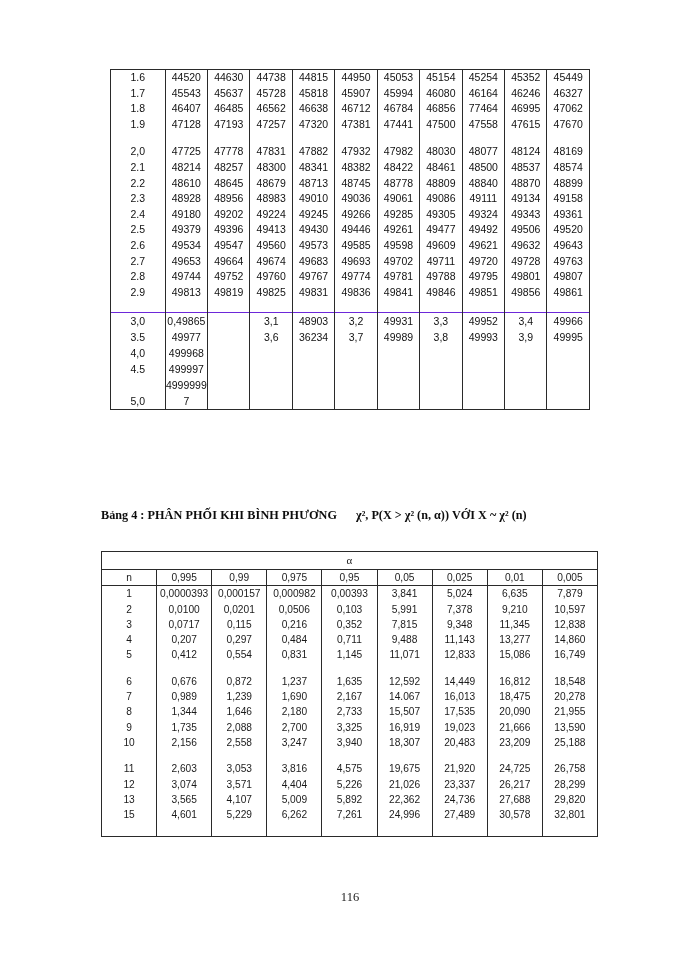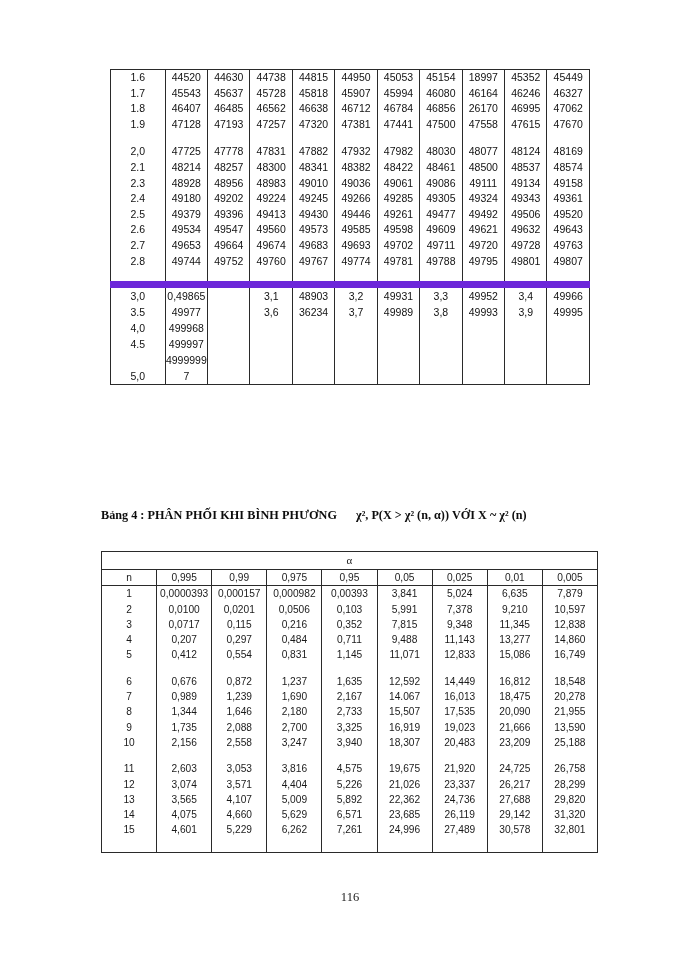--- a/index.html
+++ b/index.html
@@ -42,21 +42,21 @@
     height: 15.6px;
     vertical-align: middle;
   }
   #normal-table {
     border-top: 1px solid #2a2a2a;
     border-bottom: 1px solid #2a2a2a;
   }
   #normal-table td { border-left: 1px solid #2a2a2a; border-right: 1px solid #2a2a2a; }
   #normal-table tr.spacer td { height: 12px; line-height: 12px; }
   #normal-table tr.section-break td {
-    border-top: 7px solid #6d28d9;
+    border-top: 1px solid #6d28d9;
   }
   #normal-table tr.tall td { height: 16px; line-height: 16px; }
   #normal-table td.lead { width: 11.2%; }
   .blankcell { color: transparent; }
 
   
   #table4-title {
     position: absolute;
     left: 101px;
     top: 508px;
@@ -140,21 +140,21 @@
     <tbody id="normal-body">
         <tr>
           <td class="lead">1.6</td>
           <td>44520</td>
           <td>44630</td>
           <td>44738</td>
           <td>44815</td>
           <td>44950</td>
           <td>45053</td>
           <td>45154</td>
-          <td>18997</td>
+          <td>45254</td>
           <td>45352</td>
           <td>45449</td>
         </tr>
         <tr>
           <td class="lead">1.7</td>
           <td>45543</td>
           <td>45637</td>
           <td>45728</td>
           <td>45818</td>
           <td>45907</td>
@@ -166,21 +166,21 @@
         </tr>
         <tr>
           <td class="lead">1.8</td>
           <td>46407</td>
           <td>46485</td>
           <td>46562</td>
           <td>46638</td>
           <td>46712</td>
           <td>46784</td>
           <td>46856</td>
-          <td>26170</td>
+          <td>77464</td>
           <td>46995</td>
           <td>47062</td>
         </tr>
         <tr>
           <td class="lead">1.9</td>
           <td>47128</td>
           <td>47193</td>
           <td>47257</td>
           <td>47320</td>
           <td>47381</td>
@@ -223,20 +223,33 @@
           <td>48300</td>
           <td>48341</td>
           <td>48382</td>
           <td>48422</td>
           <td>48461</td>
           <td>48500</td>
           <td>48537</td>
           <td>48574</td>
         </tr>
         <tr>
+          <td class="lead">2.2</td>
+          <td>48610</td>
+          <td>48645</td>
+          <td>48679</td>
+          <td>48713</td>
+          <td>48745</td>
+          <td>48778</td>
+          <td>48809</td>
+          <td>48840</td>
+          <td>48870</td>
+          <td>48899</td>
+        </tr>
+        <tr>
           <td class="lead">2.3</td>
           <td>48928</td>
           <td>48956</td>
           <td>48983</td>
           <td>49010</td>
           <td>49036</td>
           <td>49061</td>
           <td>49086</td>
           <td>49111</td>
           <td>49134</td>
@@ -300,20 +313,33 @@
           <td>49752</td>
           <td>49760</td>
           <td>49767</td>
           <td>49774</td>
           <td>49781</td>
           <td>49788</td>
           <td>49795</td>
           <td>49801</td>
           <td>49807</td>
         </tr>
+        <tr>
+          <td class="lead">2.9</td>
+          <td>49813</td>
+          <td>49819</td>
+          <td>49825</td>
+          <td>49831</td>
+          <td>49836</td>
+          <td>49841</td>
+          <td>49846</td>
+          <td>49851</td>
+          <td>49856</td>
+          <td>49861</td>
+        </tr>
         <tr class="spacer">
           <td class="lead blankcell">&nbsp;</td>
           <td class="blankcell">&nbsp;</td>
           <td class="blankcell">&nbsp;</td>
           <td class="blankcell">&nbsp;</td>
           <td class="blankcell">&nbsp;</td>
           <td class="blankcell">&nbsp;</td>
           <td class="blankcell">&nbsp;</td>
           <td class="blankcell">&nbsp;</td>
           <td class="blankcell">&nbsp;</td>
@@ -584,31 +610,20 @@
           <td>3,565</td>
           <td>4,107</td>
           <td>5,009</td>
           <td>5,892</td>
           <td>22,362</td>
           <td>24,736</td>
           <td>27,688</td>
           <td>29,820</td>
         </tr>
         <tr class="norule">
-          <td class="ncol">14</td>
-          <td>4,075</td>
-          <td>4,660</td>
-          <td>5,629</td>
-          <td>6,571</td>
-          <td>23,685</td>
-          <td>26,119</td>
-          <td>29,142</td>
-          <td>31,320</td>
-        </tr>
-        <tr class="norule">
           <td class="ncol">15</td>
           <td>4,601</td>
           <td>5,229</td>
           <td>6,262</td>
           <td>7,261</td>
           <td>24,996</td>
           <td>27,489</td>
           <td>30,578</td>
           <td>32,801</td>
         </tr>

